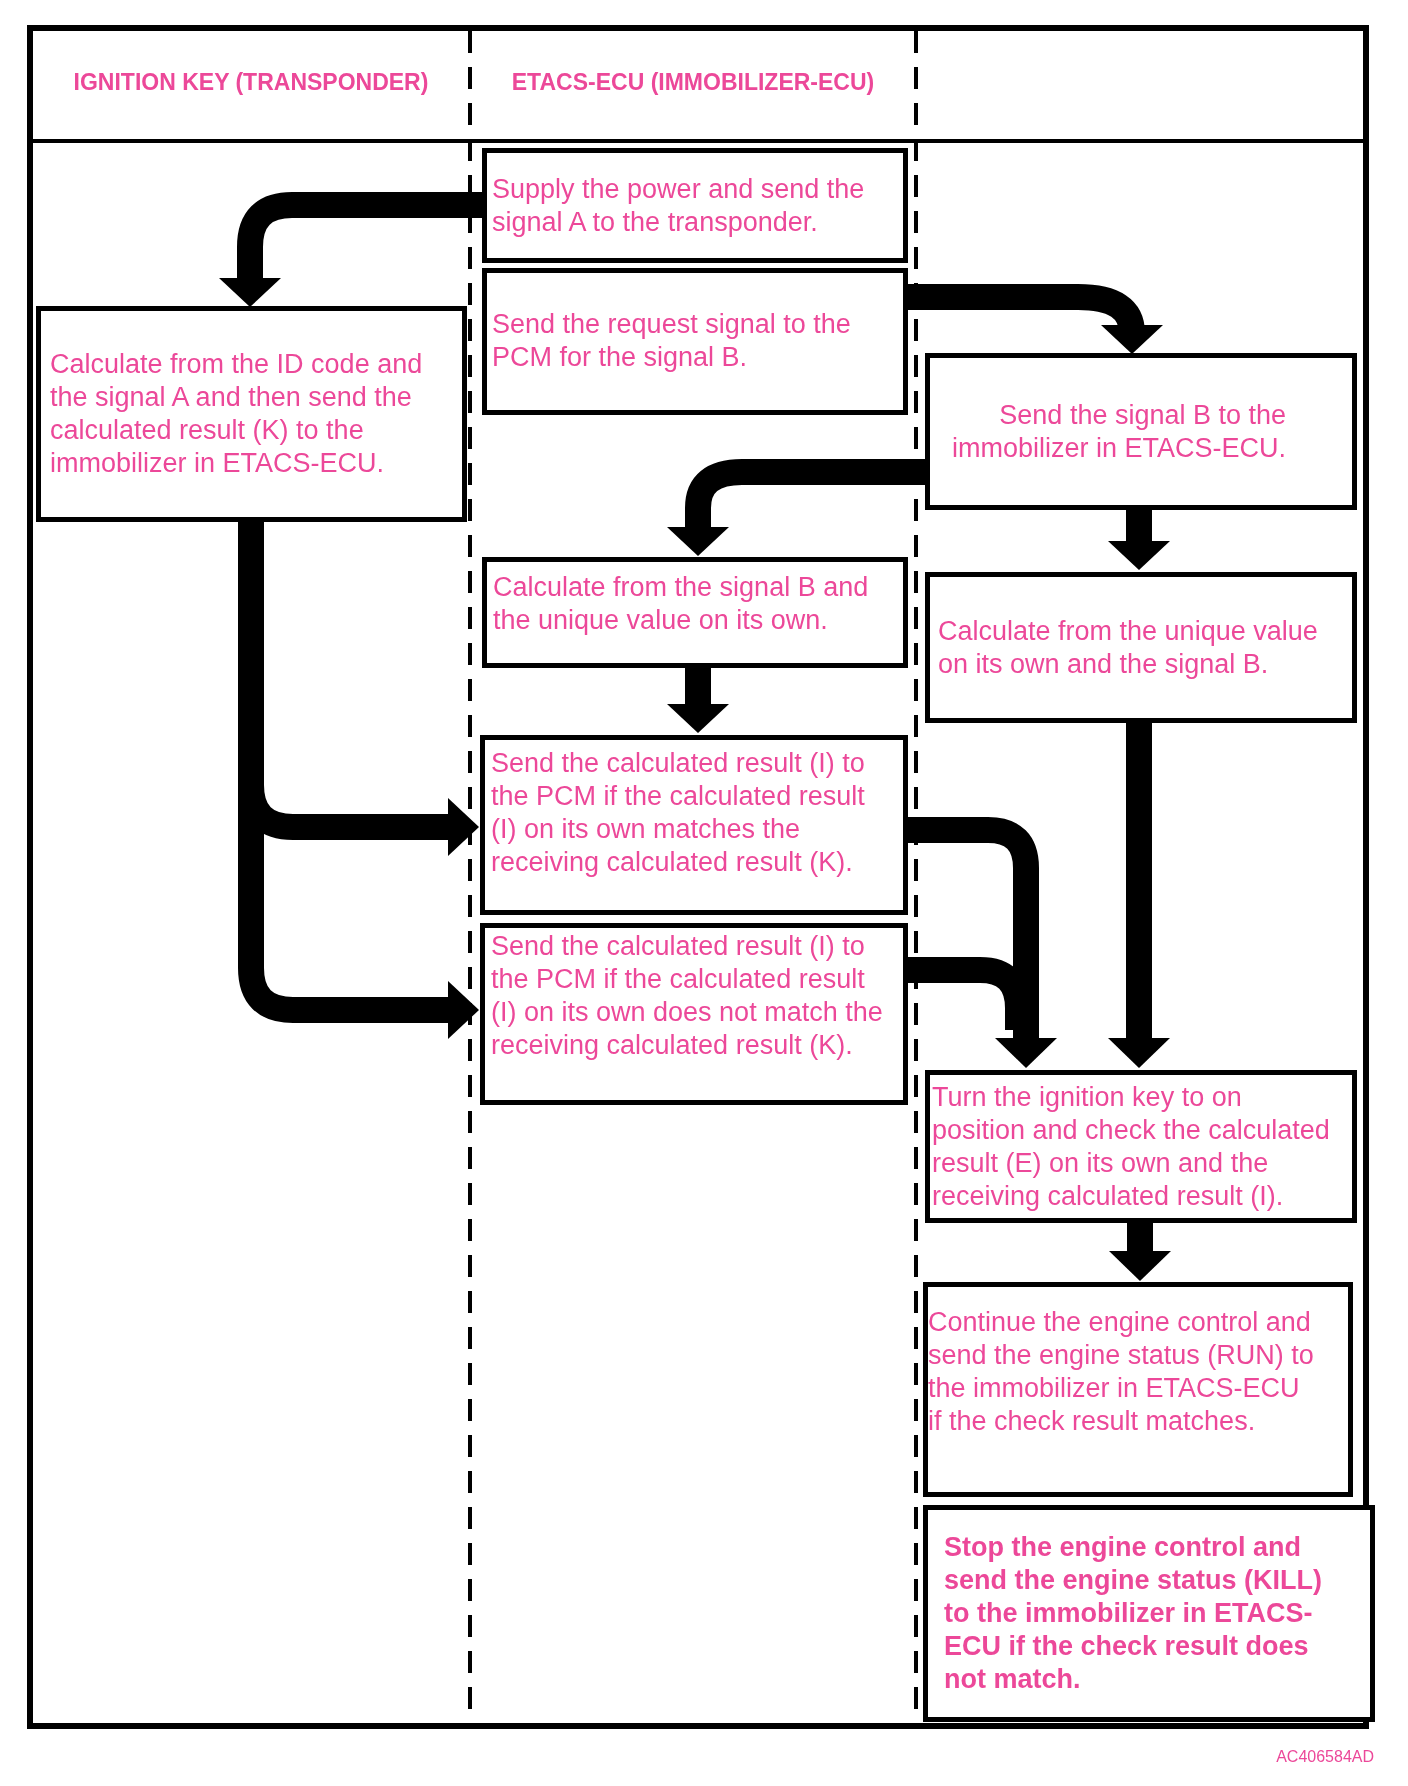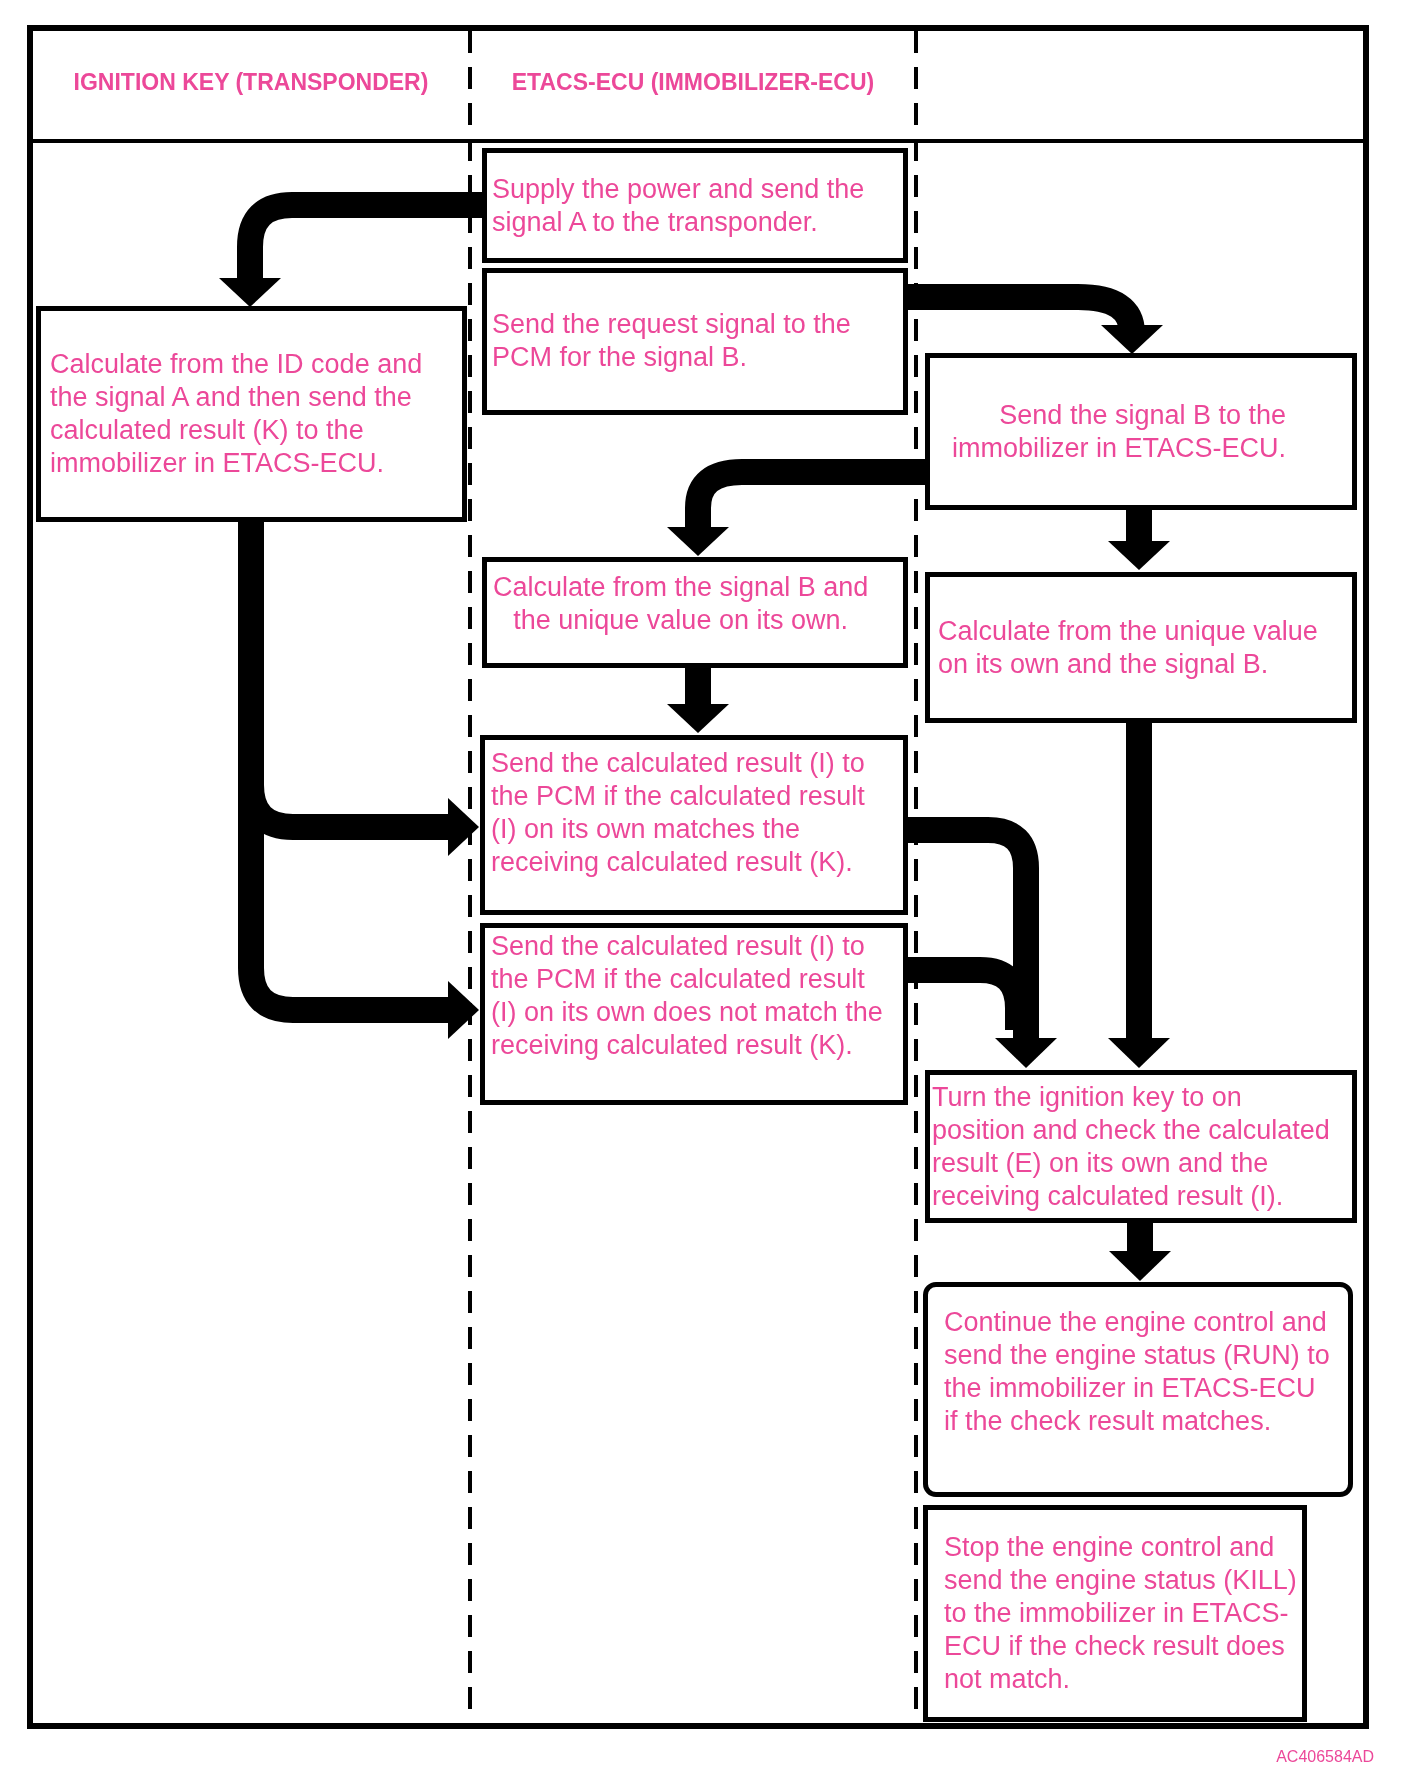--- a/index.html
+++ b/index.html
@@ -96,47 +96,47 @@
 PCM for the signal B.</div>
 
   <div class="flow-box" style="left:36px;top:306px;width:431px;height:216px;padding-left:9px;">Calculate from the ID code and
 the signal A and then send the
 calculated result (K) to the
 immobilizer in ETACS-ECU.</div>
 
   <div class="flow-box" style="left:925px;top:353px;width:432px;height:157px;padding-left:22px;text-align:right;">Send the signal B to the
 immobilizer in ETACS-ECU.</div>
 
-  <div class="flow-box" style="left:482px;top:557px;width:426px;height:111px;padding-left:6px;padding-bottom:18px;text-align:center;">Calculate from the signal B and
+  <div class="flow-box" style="left:482px;top:557px;width:426px;height:111px;padding-left:6px;padding-bottom:18px;">Calculate from the signal B and
 the unique value on its own.</div>
 
   <div class="flow-box" style="left:925px;top:572px;width:432px;height:151px;padding-left:8px;">Calculate from the unique value
 on its own and the signal B.</div>
 
   <div class="flow-box" style="left:480px;top:735px;width:428px;height:180px;padding-left:6px;padding-bottom:24px;">Send the calculated result (I) to
 the PCM if the calculated result
 (I) on its own matches the
 receiving calculated result (K).</div>
 
   <div class="flow-box" style="left:480px;top:923px;width:428px;height:182px;padding-left:6px;padding-bottom:36px;">Send the calculated result (I) to
 the PCM if the calculated result
 (I) on its own does not match the
 receiving calculated result (K).</div>
 
   <div class="flow-box" style="left:925px;top:1070px;width:432px;height:153px;padding-left:2px;">Turn the ignition key to on
 position and check the calculated
 result (E) on its own and the
 receiving calculated result (I).</div>
 
-  <div class="flow-box" style="left:923px;top:1282px;width:430px;height:215px;padding-left:16px;padding-bottom:36px;border-radius:13px;">Continue the engine control and
+  <div class="flow-box" style="left:923px;top:1282px;width:430px;height:215px;padding-bottom:36px;">Continue the engine control and
 send the engine status (RUN) to
 the immobilizer in ETACS-ECU
 if the check result matches.</div>
 
-  <div class="flow-box" style="left:923px;top:1505px;width:384px;height:217px;padding-left:16px;">Stop the engine control and
+  <div class="flow-box" style="left:923px;top:1505px;width:452px;height:217px;padding-left:16px;font-weight:bold;">Stop the engine control and
 send the engine status (KILL)
 to the immobilizer in ETACS-
 ECU if the check result does
 not match.</div>
 
   <div class="code-label">AC406584AD</div>
 
 </div>
 
 </body></html>

